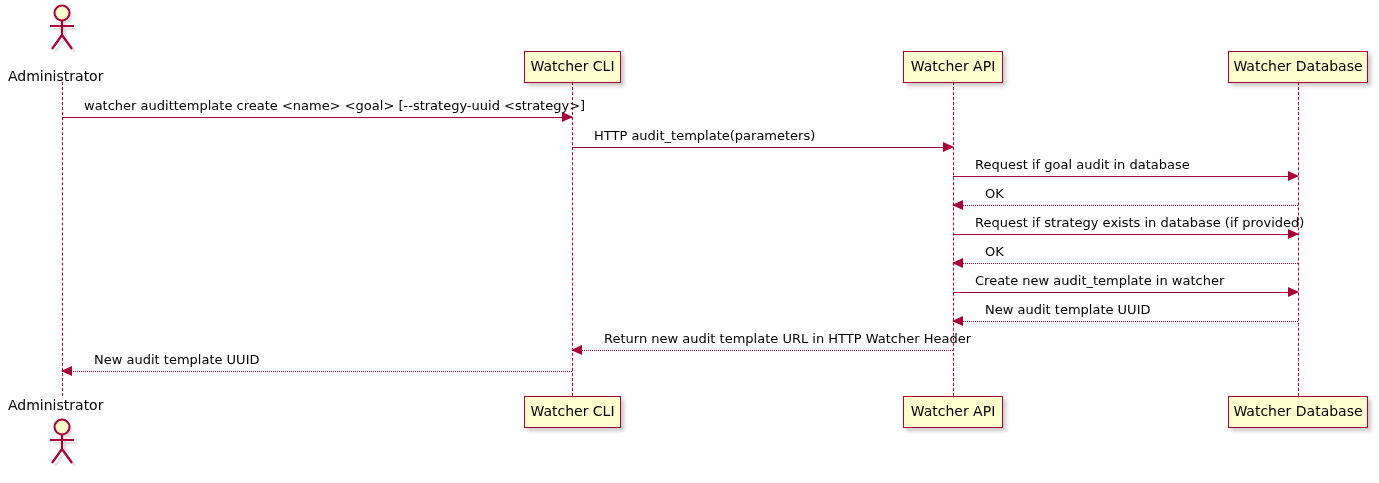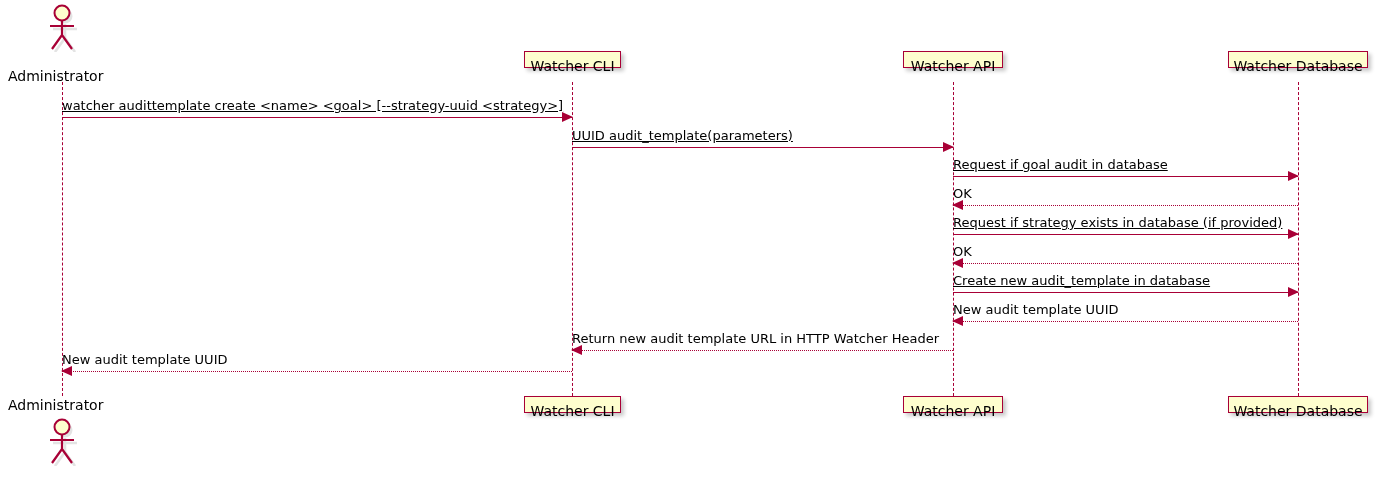--- a/index.html
+++ b/index.html
@@ -25,21 +25,21 @@
     width: 0;
     border-left: 1px dashed #A80036;
     z-index: 1;
   }
   
   .participant {
     position: absolute;
     box-sizing: border-box;
     background: #FEFECE;
     border: 1.5px solid #A80036;
-    height: 17px;
+    height: 32px;
     line-height: 28px;
     text-align: center;
     font-size: 14px;
     color: #000000;
     white-space: nowrap;
     box-shadow: 3px 3px 4px rgba(0,0,0,0.22);
     z-index: 5;
   }
   
   .actor-svg {
@@ -88,22 +88,22 @@
     border-left: 11px solid #A80036;
   }
   .msg .label {
     position: absolute;
     bottom: 4px;
     font-size: 13px;
     color: #000000;
     white-space: nowrap;
     line-height: 15px;
   }
-  .msg.ltr .label { left: 0; text-decoration: underline; }
-  .msg.rtl .label { left: 0; }
+  .msg.ltr .label { left: 22px; }
+  .msg.rtl .label { left: 32px; }
 </style>
 </head>
 <body>
 
 <div id="diagram">
 
   <div id="lifelines">
       <div class="lifeline" style="left: 61.5px; top: 82px; height: 314px;"></div>
       <div class="lifeline" style="left: 571.5px; top: 82px; height: 314px;"></div>
       <div class="lifeline" style="left: 952.5px; top: 82px; height: 314px;"></div>
@@ -142,21 +142,21 @@
 
   <div id="messages">
       <div class="msg ltr" style="left: 62px; width: 510px; top: 117px;">
         <div class="line"></div>
         <div class="head"></div>
         <div class="label">watcher audittemplate create &lt;name&gt; &lt;goal&gt; [--strategy-uuid &lt;strategy&gt;]</div>
       </div>
       <div class="msg ltr" style="left: 572px; width: 381px; top: 147px;">
         <div class="line"></div>
         <div class="head"></div>
-        <div class="label">UUID audit_template(parameters)</div>
+        <div class="label">HTTP audit_template(parameters)</div>
       </div>
       <div class="msg ltr" style="left: 953px; width: 345px; top: 176px;">
         <div class="line"></div>
         <div class="head"></div>
         <div class="label">Request if goal audit in database</div>
       </div>
       <div class="msg rtl dotted" style="left: 953px; width: 345px; top: 205px;">
         <div class="line"></div>
         <div class="head"></div>
         <div class="label">OK</div>
@@ -167,21 +167,21 @@
         <div class="label">Request if strategy exists in database (if provided)</div>
       </div>
       <div class="msg rtl dotted" style="left: 953px; width: 345px; top: 263px;">
         <div class="line"></div>
         <div class="head"></div>
         <div class="label">OK</div>
       </div>
       <div class="msg ltr" style="left: 953px; width: 345px; top: 292px;">
         <div class="line"></div>
         <div class="head"></div>
-        <div class="label">Create new audit_template in database</div>
+        <div class="label">Create new audit_template in watcher</div>
       </div>
       <div class="msg rtl dotted" style="left: 953px; width: 345px; top: 321px;">
         <div class="line"></div>
         <div class="head"></div>
         <div class="label">New audit template UUID</div>
       </div>
       <div class="msg rtl dotted" style="left: 572px; width: 381px; top: 350px;">
         <div class="line"></div>
         <div class="head"></div>
         <div class="label">Return new audit template URL in HTTP Watcher Header</div>

